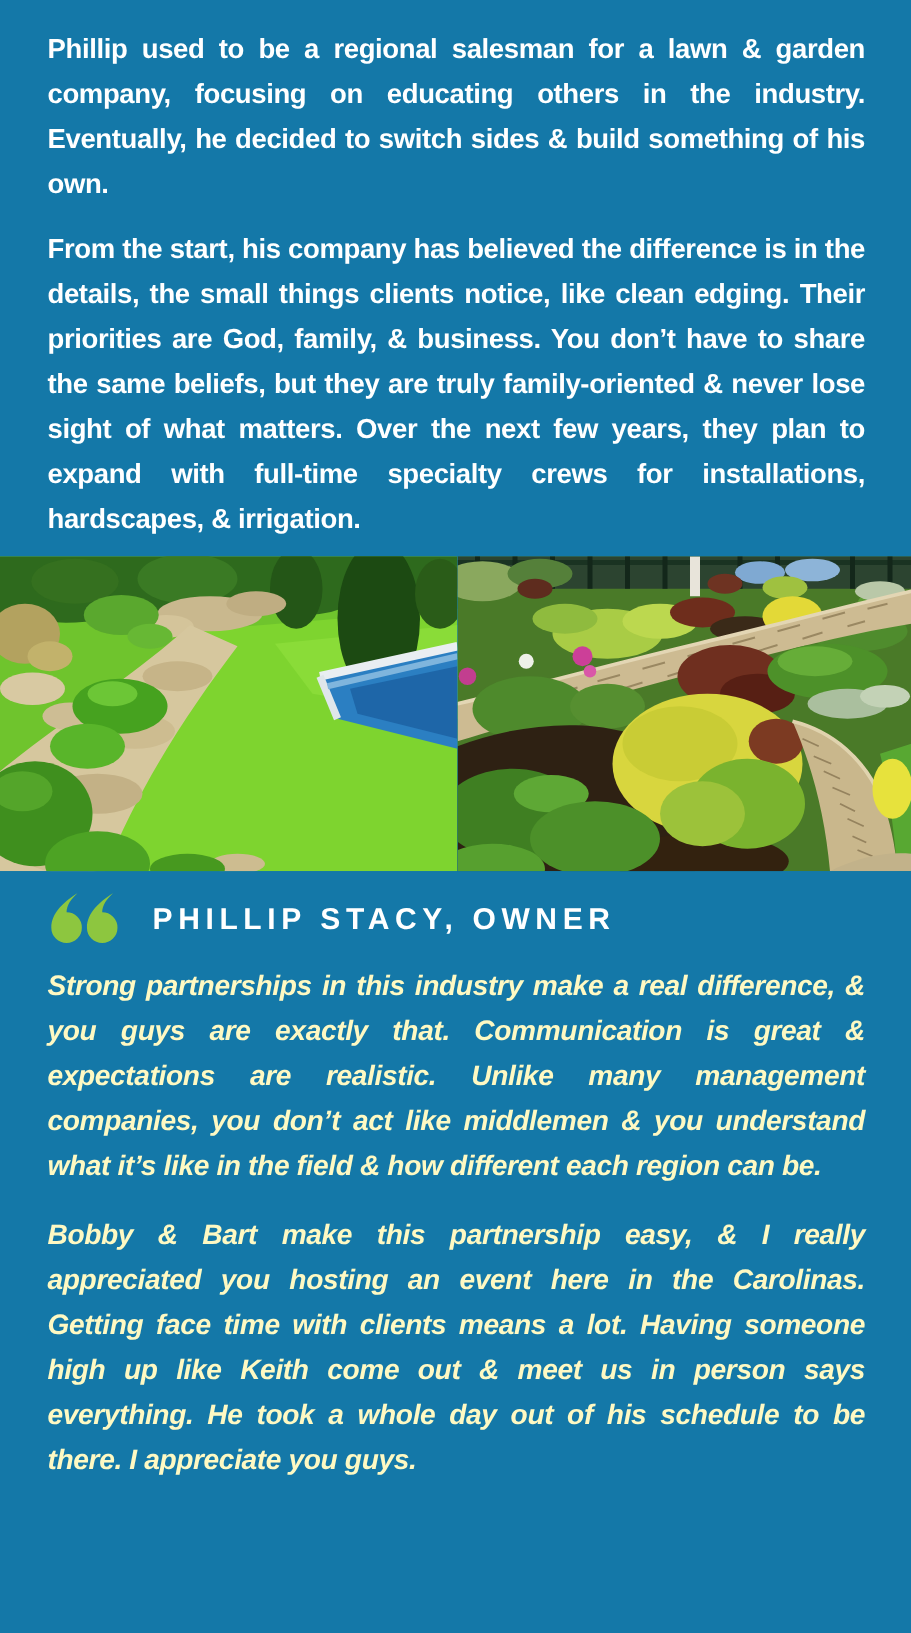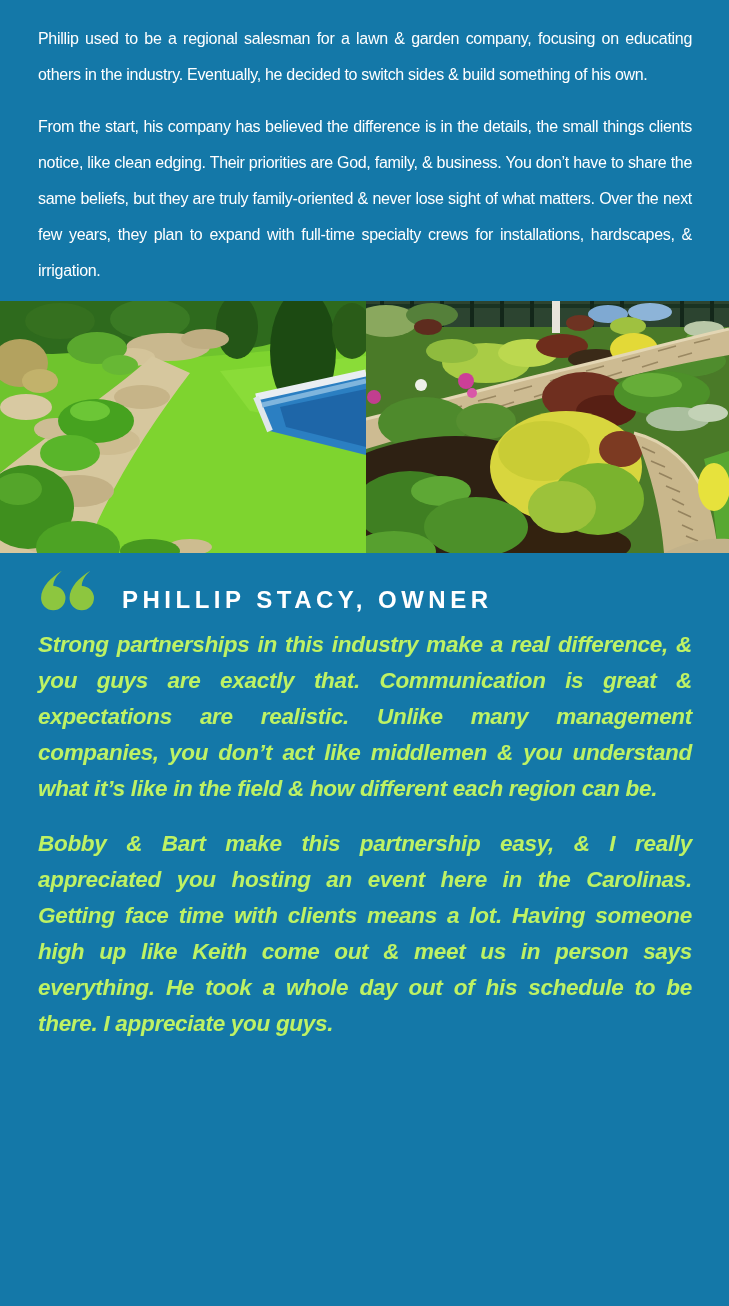--- a/index.html
+++ b/index.html
@@ -16,22 +16,22 @@
     background: #1478a8;
     position: relative;
   }
   
   .story {
     padding: 21px 37px 0 38px;
   }
   .story p {
     margin: 0;
     color: #ffffff;
-    font-weight: normal;
-    font-size: 16px;
+    font-weight: bold;
+    font-size: 22px;
     line-height: 36px;
     letter-spacing: -0.3px;
     text-align: justify;
   }
   .story p + p { margin-top: 16px; }
 
   
   .photo-strip {
     margin-top: 12px;
     width: 729px;
@@ -43,36 +43,36 @@
   .photo-left  { width: 366px; }
   .photo-right { width: 363px; }
 
   
   .testimonial {
     padding: 0 37px 0 38px;
   }
   .quote-header {
     margin-top: 17px;
     display: flex;
-    align-items: flex-end;
+    align-items: center;
     gap: 27px;
     height: 44px;
   }
   .quote-icon { flex: 0 0 auto; }
   .quote-icon svg { display: block; }
   .attribution {
     color: #ffffff;
     font-weight: bold;
     font-size: 24px;
     letter-spacing: 4.5px;
     white-space: nowrap;
   }
   .testimonial p.quote-text {
     margin: 0;
-    color: #bef264;
+    color: #fef9c3;
     font-weight: bold;
     font-style: italic;
     font-size: 22.5px;
     line-height: 36px;
     letter-spacing: -0.3px;
     text-align: justify;
   }
   .testimonial p.q1 { margin-top: 13px; }
   .testimonial p.q2 { margin-top: 19px; }
 </style>

